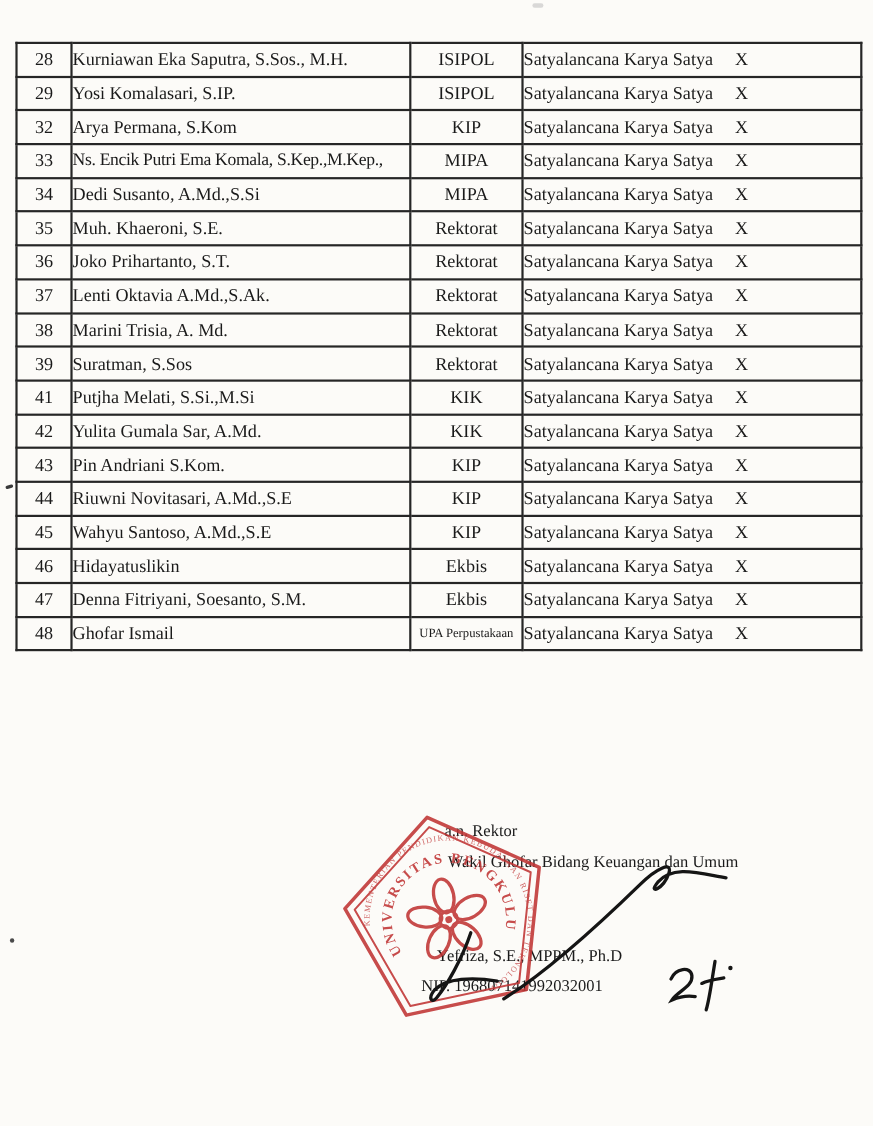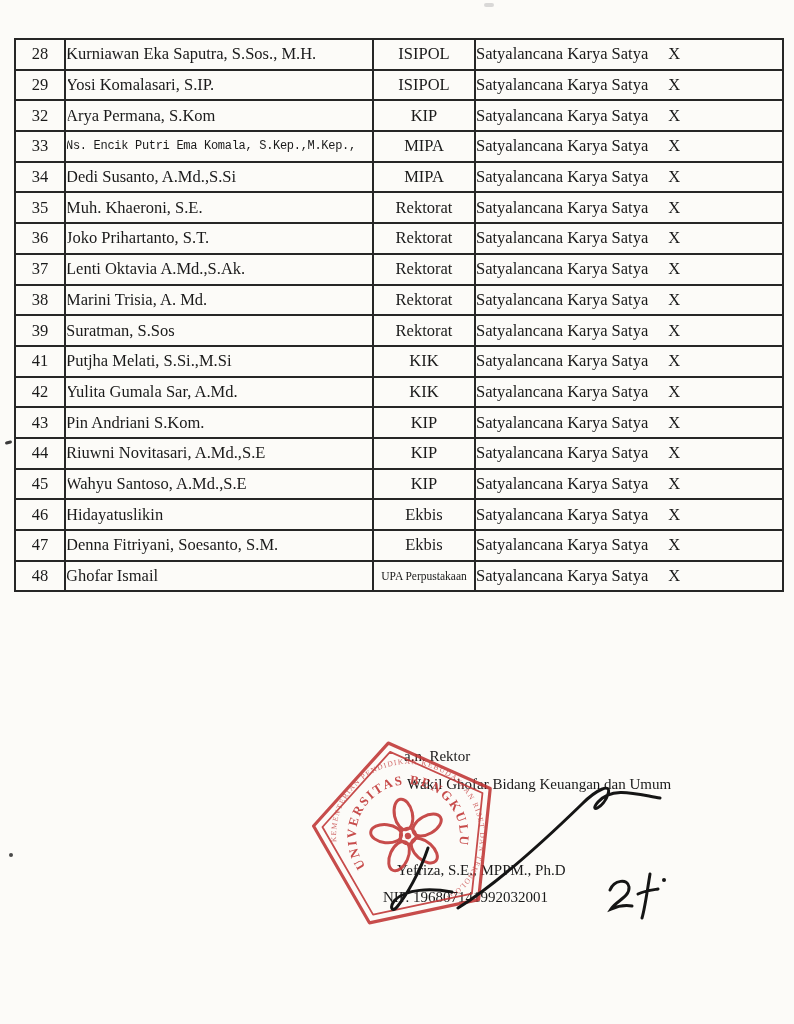--- a/index.html
+++ b/index.html
@@ -17,24 +17,24 @@
   table.awards td{
     border:2px solid #262626;
     vertical-align:middle;
     font-size:16.5px;
     padding:0;
     height:28.7px; 
     white-space:nowrap;
     overflow:hidden;
   }
   td.c-no{width:48px;text-align:center;font-size:16px;}
-  td.c-name{width:306px;padding-left:13px;border-radius:15px;}
+  td.c-name{width:306px;padding-left:13px;}
   td.c-unit{width:100px;text-align:center;font-size:15.5px;}
   td.c-award{width:306px;padding-left:10px;}
-  td.c-name.condensed{font-size:12px;letter-spacing:-0.3px;font-family:Liberation Mono, monospace;}
+  td.c-name.condensed{font-size:16px;letter-spacing:-0.3px;}
   td.c-unit.small-unit{font-size:11.5px;}
   .mark{margin-left:20px;}
   
   .sig-line{position:absolute;font-size:15px;white-space:nowrap;}
   #sig1{left:404px;top:748px;}
   #sig2{left:407px;top:776px;}
   #sig3{left:397px;top:862px;}
   #sig4{left:383px;top:889px;}
   
   #stamp{position:absolute;left:308px;top:736px;width:200px;height:200px;

